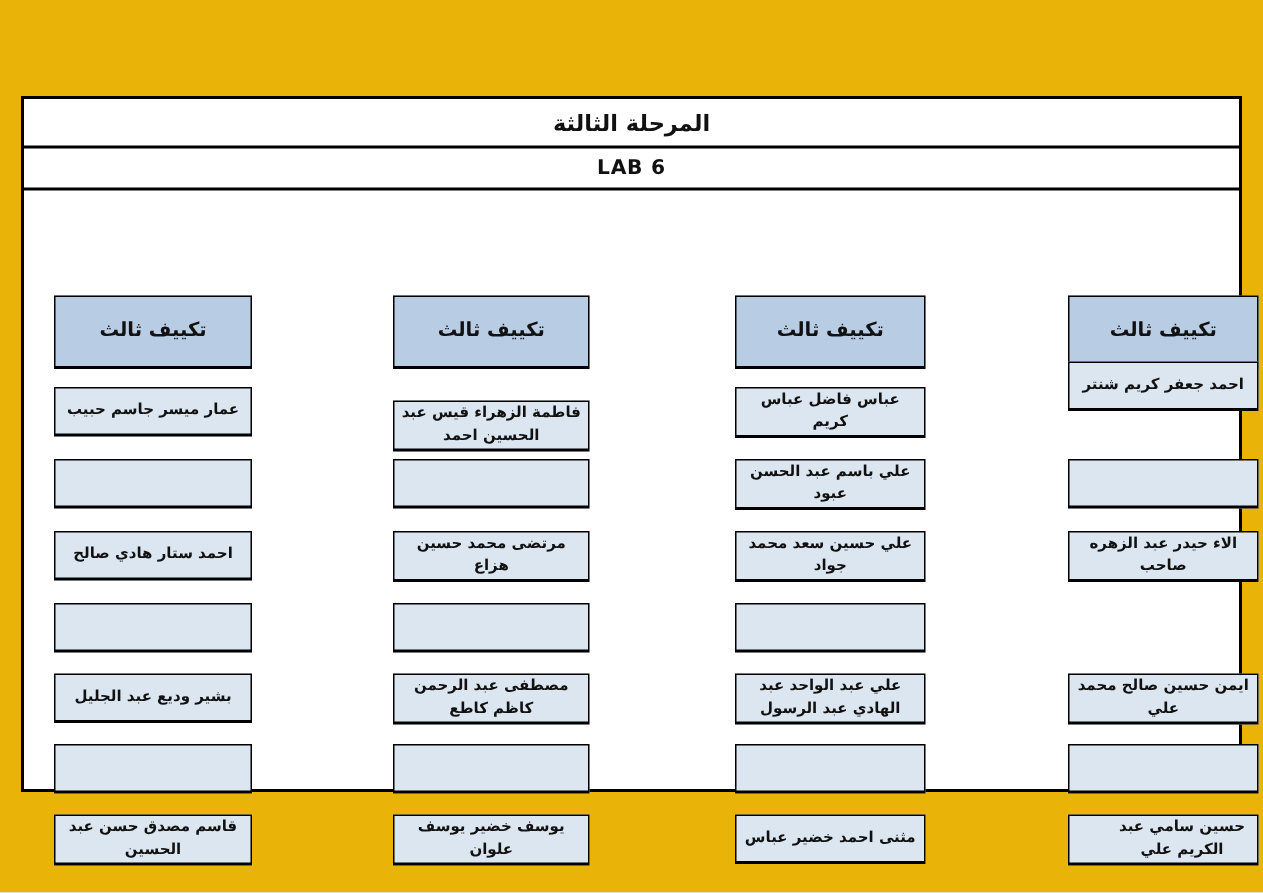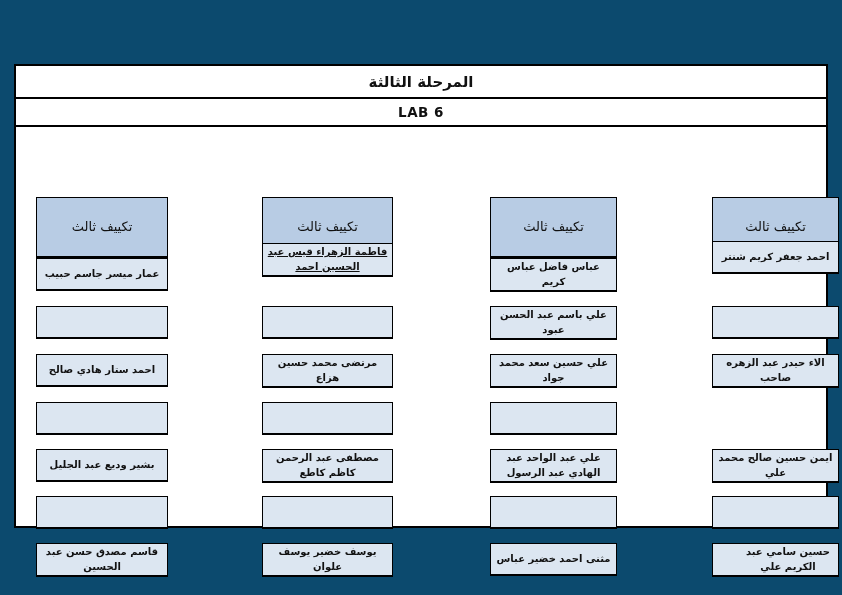--- a/index.html
+++ b/index.html
@@ -1,17 +1,17 @@
 <!DOCTYPE html>
 <html style="--header-fill: #b8cce4; --cell-fill: #dce6f1;"><head>
 <meta charset="utf-8">
 <style>
   html,body{margin:0;padding:0;background:#e9e9e9;}
   .sheet{
-    position:relative;width:842px;height:595px;background:#0c4a6e;
+    position:relative;width:842px;height:595px;background:#eab308;
     font-family:"DejaVu Sans",sans-serif;color:#111;overflow:hidden;
     margin:0 auto;
   }
   .outer{
     position:absolute;left:14px;top:64px;width:814px;height:464px;
     box-sizing:border-box;border:2px solid #000;background:#fff;
   }
   .title-row{
     box-sizing:border-box;display:flex;align-items:center;justify-content:center;
     border-bottom:2px solid #000;
@@ -23,22 +23,22 @@
   }
   .cell{
     position:absolute;left:0;right:0;
     box-sizing:border-box;border:1.6px solid #000;border-bottom-width:2.6px;
     background:var(--cell-fill,#dce6f1);
     display:flex;align-items:center;justify-content:center;
     text-align:center;font-size:10px;font-weight:bold;line-height:1.45;
     padding:1px 3px;min-height:33px;direction:rtl;
   }
   .cell.header{
-    height:61px;background:var(--header-fill,#b8cce4);
-    font-size:13px;font-weight:normal;
+    height:49px;background:var(--header-fill,#b8cce4);
+    font-size:13px;font-weight:bold;
   }
 </style>
 </head>
 <body>
 
 <div class="sheet">
   <div class="outer">
     <div class="title-row stage" dir="rtl">
       <span>المرحلة الثالثة</span>
     </div>
@@ -51,21 +51,21 @@
           <div class="cell name" style="top: 61px;">عمار ميسر جاسم حبيب</div>
           <div class="cell empty" style="top: 109px;"></div>
           <div class="cell name" style="top: 157px;">احمد ستار هادي صالح</div>
           <div class="cell empty" style="top: 205px;"></div>
           <div class="cell name" style="top: 252px;">بشير وديع عبد الجليل</div>
           <div class="cell empty" style="top: 299px;"></div>
           <div class="cell name" style="top: 346px;">قاسم مصدق حسن عبد الحسين</div>
         </div>
         <div class="col" style="left: 246px; width: 131px;">
           <div class="cell header" style="top: 0px;">تكييف ثالث</div>
-          <div class="cell name" style="top: 46px; text-decoration: underline;">فاطمة الزهراء قيس عبد الحسين احمد</div>
+          <div class="cell name" style="top: 70px;">فاطمة الزهراء قيس عبد الحسين احمد</div>
           <div class="cell empty" style="top: 109px;"></div>
           <div class="cell name" style="top: 157px;">مرتضى محمد حسين هزاع</div>
           <div class="cell empty" style="top: 205px;"></div>
           <div class="cell name" style="top: 252px;">مصطفى عبد الرحمن كاظم كاطع</div>
           <div class="cell empty" style="top: 299px;"></div>
           <div class="cell name" style="top: 346px;">يوسف خضير يوسف علوان</div>
         </div>
         <div class="col" style="left: 474px; width: 127px;">
           <div class="cell header" style="top: 0px;">تكييف ثالث</div>
           <div class="cell name" style="top: 109px;">علي باسم عبد الحسن عبود</div>

